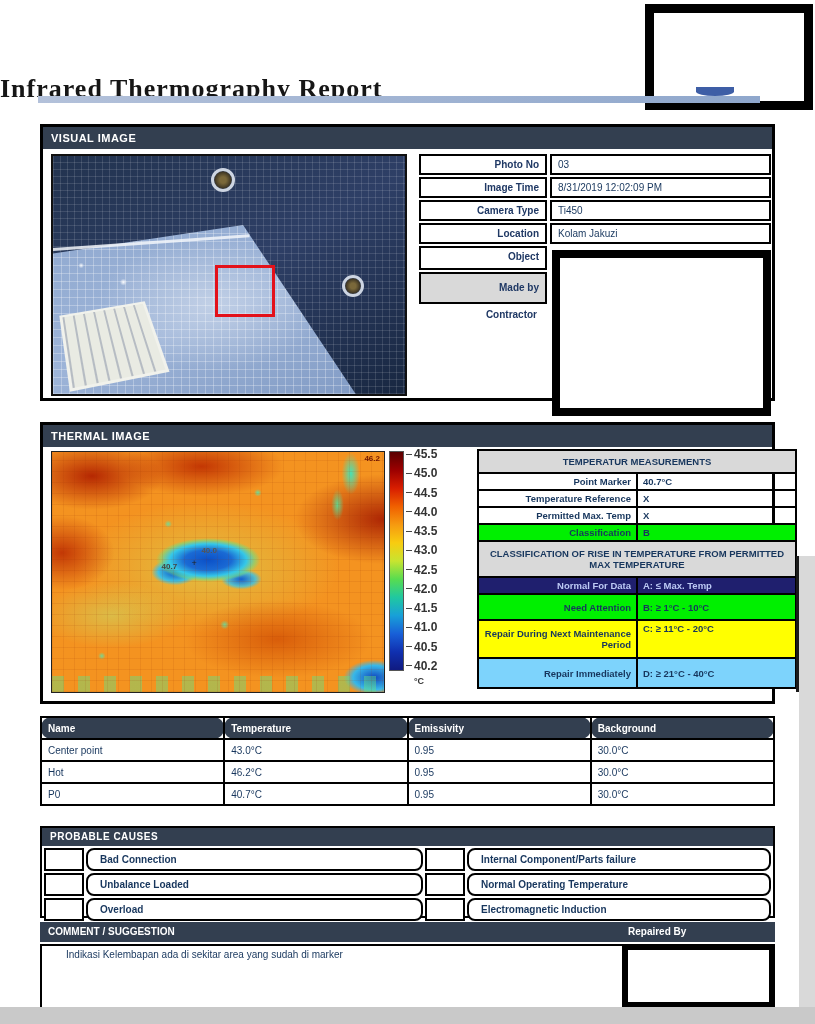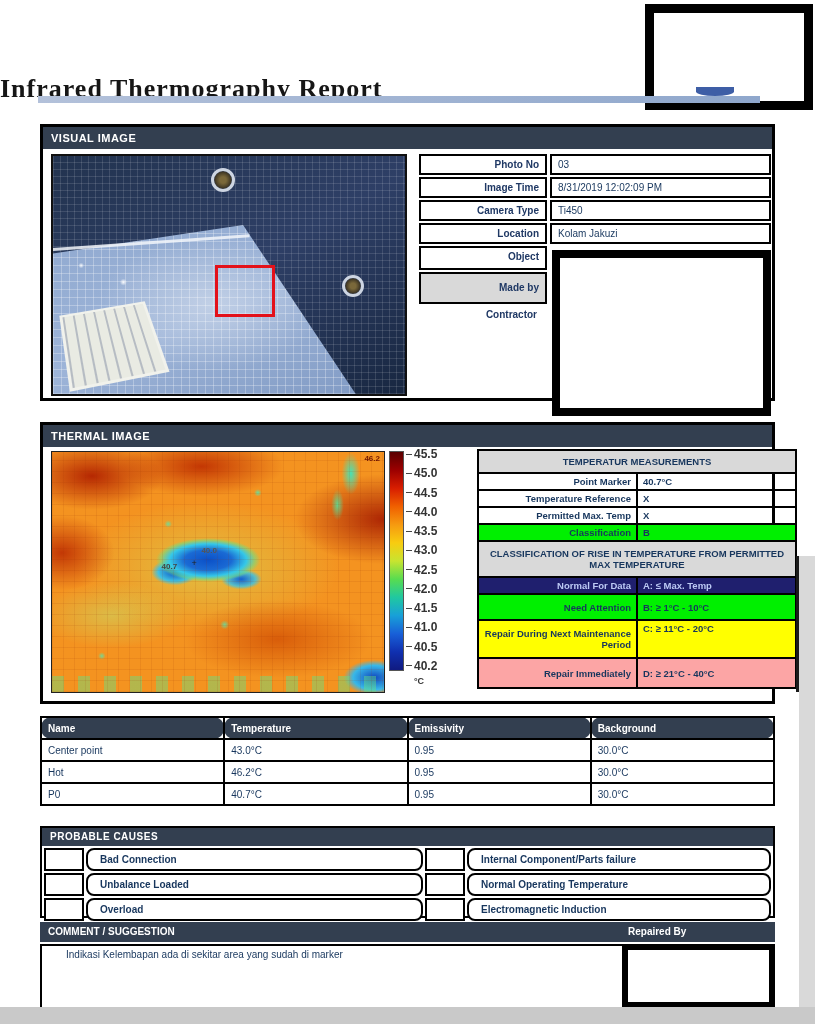--- a/index.html
+++ b/index.html
@@ -90,21 +90,21 @@
   .tick::before{content:"";display:inline-block;width:6px;height:0;border-top:1.5px solid #444;margin-right:2px;}
   .scale-unit{position:absolute;left:371px;top:229px;font-size:9px;font-weight:bold;color:#333;}
   
   .tm{position:absolute;left:392px;top:2px;width:320px;border-collapse:collapse;table-layout:fixed;margin-left:42px;}
   .tm td{border:2px solid #000;font-size:9.5px;padding:2px 5px;color:#17365D;}
   .tm .lab{text-align:right;font-weight:bold;width:60%;}
   .tm .val{text-align:left;font-weight:bold;width:40%;}
   .tm .thead{background:#D9D9D9;text-align:center;font-weight:bold;height:17px;}
   .tm .green{background:#00F000;}
   .tm .yellow{background:#FFFF00;}
-  .tm .red{background:#fca5a5;}
+  .tm .red{background:#7dd3fc;}
   .tm .navy{background:#1F1F6E;color:#BCC9F4;}
   
   .pts{position:absolute;left:40px;top:716px;width:735px;border-collapse:collapse;table-layout:fixed;}
   .pts td{border:2px solid #000;font-size:10px;padding:3px 6px;color:#17365D;height:14px;}
   .pts .hd{background:#333F50;color:#fff;font-weight:bold;border-radius:10px;}
   
   .pc-table{width:100%;border-collapse:separate;border-spacing:2px;}
   .pc-table td{border:2px solid #000;height:17px;font-size:10px;color:#17365D;background:#fff;}
   .pc-cb{width:34px;}
   .pc-lab{font-weight:bold;padding-left:12px;border-radius:8px;}

